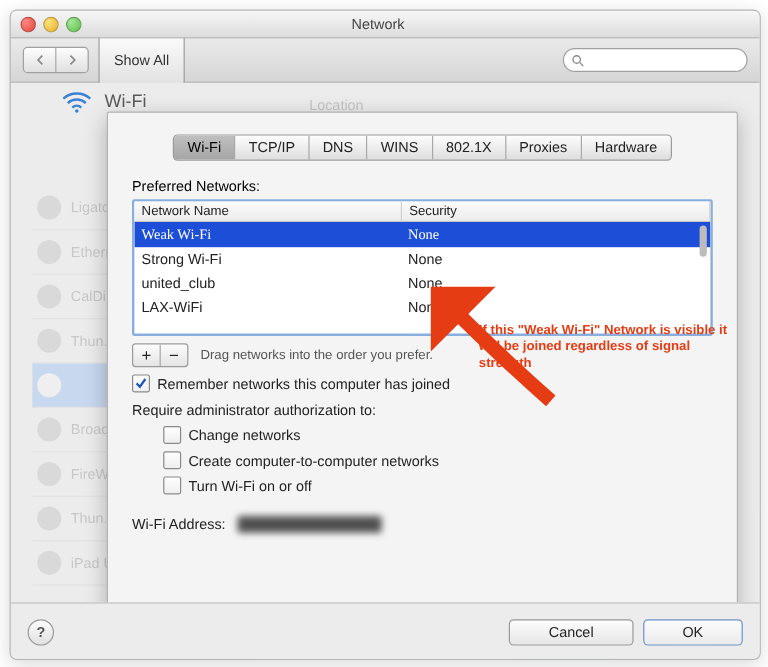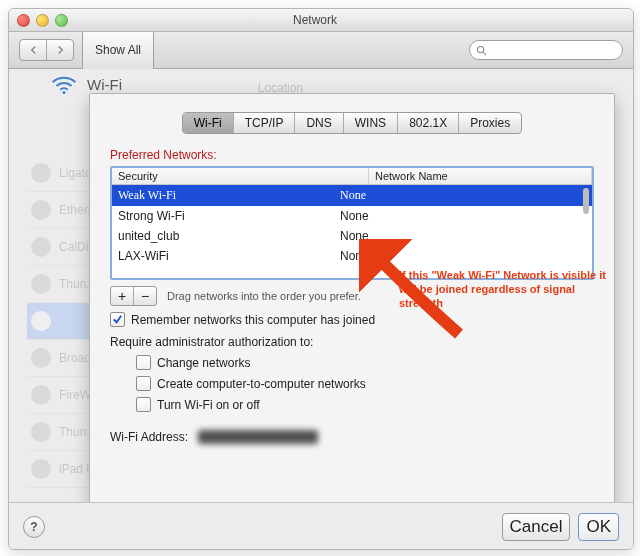--- a/index.html
+++ b/index.html
@@ -117,21 +117,21 @@
   .tab {
     padding: 3px 11px; font-size:12px; border-left:1px solid #a8a8a8;
     color:#222;
   }
   .tab:first-child { border-left:none; }
   .tab.active {
     background: linear-gradient(#bfbfbf,#a6a6a6);
     color:#000;
   }
 
-  .prefhdr { margin: 14px 20px 4px; font-size:12px; color:#b91c1c; }
+  .prefhdr { margin: 14px 20px 4px; font-size:12px; color:#000000; }
 
   .netbox {
     margin: 0 20px;
     border: 2px solid #88aee0;
     border-radius:2px;
     background:#fff;
     height: 110px;
     display:flex; flex-direction:column;
     position:relative;
   }
@@ -194,21 +194,21 @@
     border:1px solid #9a9a9a;
     background: linear-gradient(#fdfdfd,#e0e0e0);
     display:flex; align-items:center; justify-content:center;
     color:#555; font-weight:bold;
     box-shadow: 0 1px 0 rgba(255,255,255,0.6) inset;
   }
   .footer-spacer { flex:1; }
   .btn {
     border:1px solid #9a9a9a; border-radius:4px;
     background: linear-gradient(#fdfdfd,#e6e6e6);
-    padding: 3px 7px; font-size:17px;
+    padding: 3px 32px; font-size:12px;
     box-shadow: 0 1px 0 rgba(255,255,255,0.6) inset;
   }
   .btn.default {
     background: linear-gradient(#fdfdfd,#eaeaea);
     border-color:#6f93c9;
   }
 
   .annot {
     position:absolute;
     right: 24px; top: 200px;
@@ -311,29 +311,30 @@
     <div class="sheet">
 
       <div class="tabbar">
         <div class="tabseg" id="tabseg">
             <div class="tab active">Wi-Fi</div>
             <div class="tab">TCP/IP</div>
             <div class="tab">DNS</div>
             <div class="tab">WINS</div>
             <div class="tab">802.1X</div>
             <div class="tab">Proxies</div>
+            <div class="tab">Hardware</div>
           </div>
       </div>
 
       <div class="prefhdr">Preferred Networks:</div>
 
       <div class="netbox">
         <div class="nethead">
+          <div class="col name">Network Name</div>
           <div class="col sec">Security</div>
-          <div class="col name">Network Name</div>
         </div>
         <div class="netrows" id="netrows">
             <div class="netrow sel">
               <div class="col name">Weak Wi-Fi</div>
               <div class="col sec">None</div>
             </div>
             <div class="netrow">
               <div class="col name">Strong Wi-Fi</div>
               <div class="col sec">None</div>
             </div>

